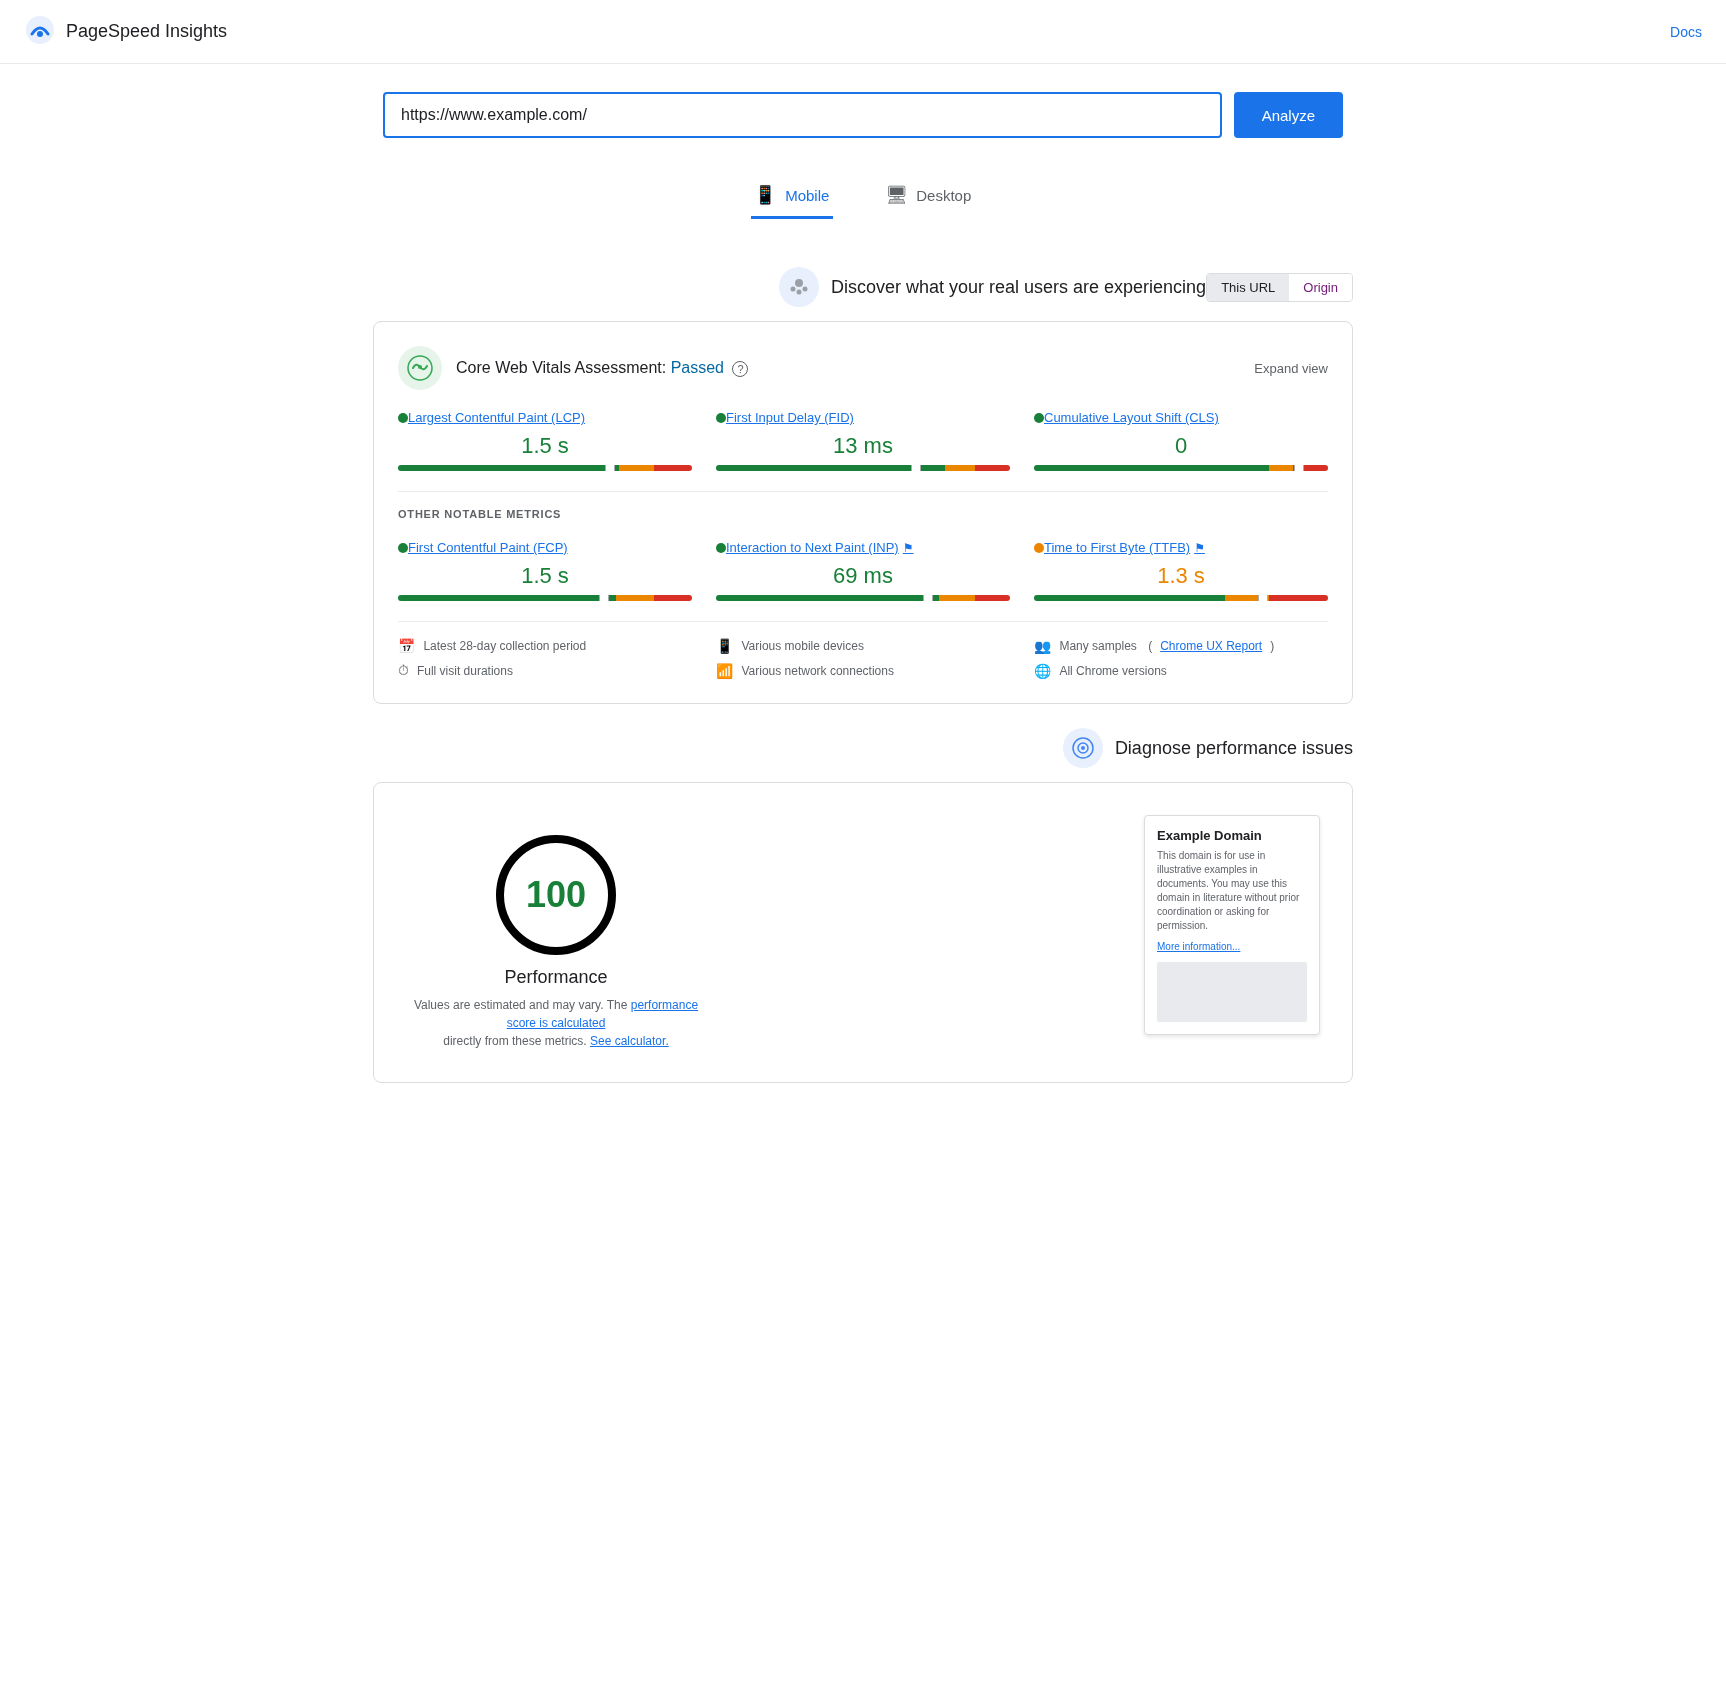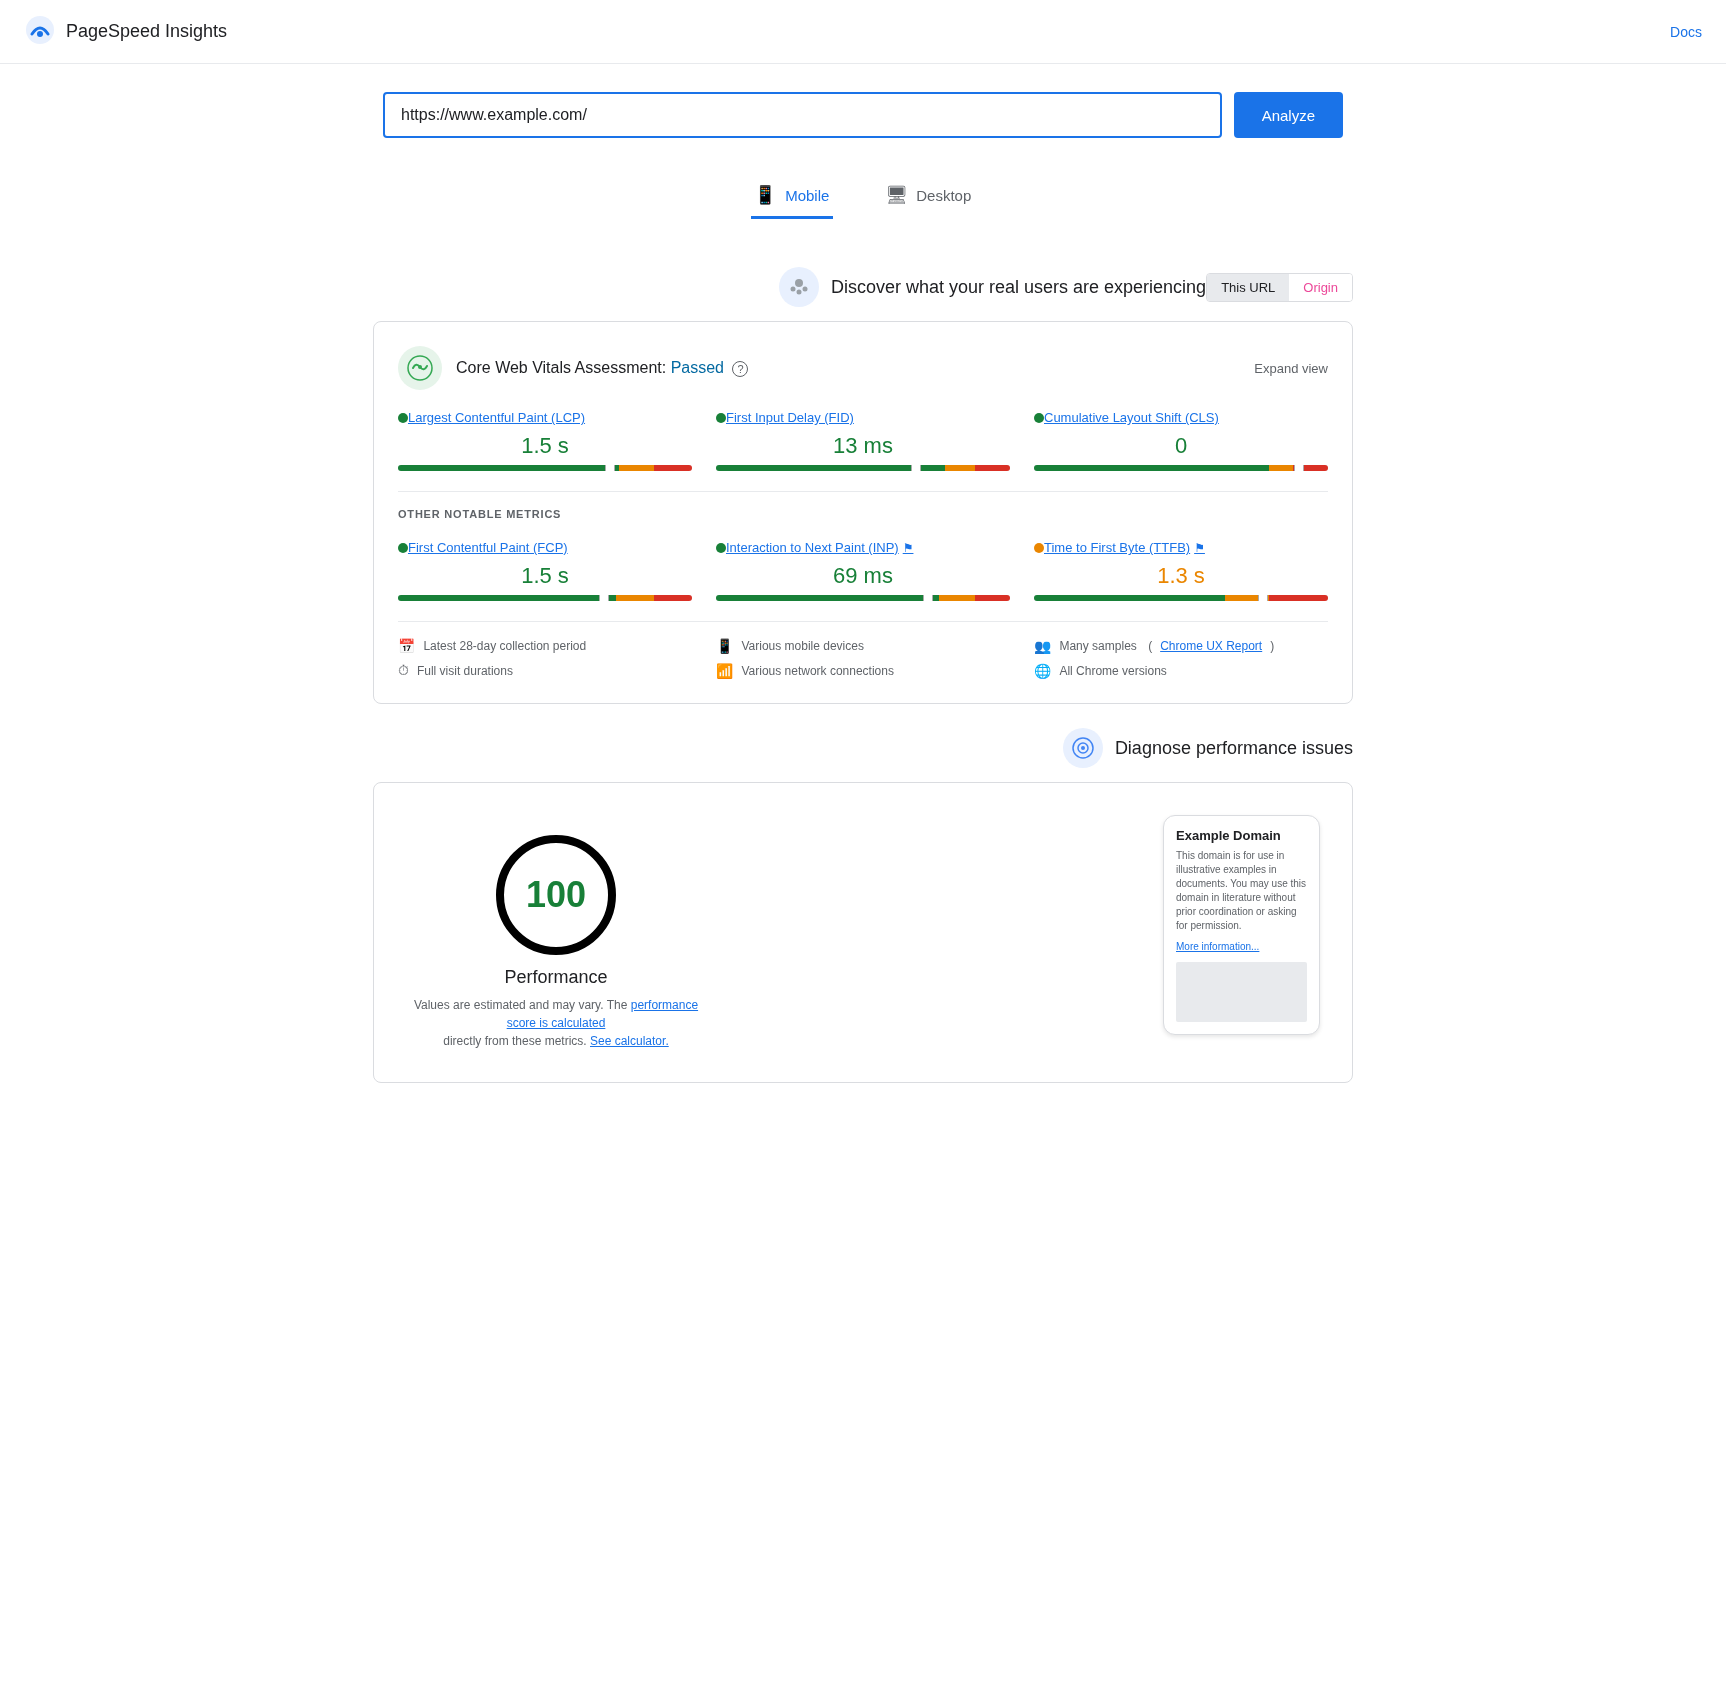--- a/index.html
+++ b/index.html
@@ -28,21 +28,21 @@
     .main { max-width: 1060px; margin: 0 auto; padding: 16px 40px; }
 
     
     .section-header { display: flex; align-items: center; justify-content: flex-end; margin-bottom: 14px; margin-top: 24px; }
     .section-title-row { display: flex; align-items: center; gap: 12px; }
     .section-icon { width: 40px; height: 40px; border-radius: 50%; background: #e8f0fe; display: flex; align-items: center; justify-content: center; font-size: 20px; }
     .section-title { font-size: 18px; font-weight: 500; color: #202124; }
 
     
     .toggle-group { display: flex; border: 1px solid #dadce0; border-radius: 4px; overflow: hidden; }
-    .toggle-btn { padding: 6px 14px; font-size: 13px; color: #ec4899; background: #fff; border: none; cursor: pointer; }
+    .toggle-btn { padding: 6px 14px; font-size: 13px; color: #701a75; background: #fff; border: none; cursor: pointer; }
     .toggle-btn.active { background: #e8eaed; color: #202124; font-weight: 500; }
 
     
     .card { background: #fff; border: 1px solid #dadce0; border-radius: 8px; padding: 24px; margin-bottom: 24px; }
 
     
     .cwv-header { display: flex; align-items: center; justify-content: space-between; margin-bottom: 8px; }
     .cwv-title-area { display: flex; align-items: center; gap: 14px; }
     .cwv-icon { width: 44px; height: 44px; border-radius: 50%; background: #e6f4ea; display: flex; align-items: center; justify-content: center; }
     .cwv-title { font-size: 16px; color: #202124; }
@@ -80,21 +80,21 @@
     
     .diagnose-card { background: #fff; border: 1px solid #dadce0; border-radius: 8px; padding: 32px; margin-bottom: 24px; min-height: 300px; display: flex; gap: 40px; align-items: flex-start; }
     .score-circle-wrap { display: flex; flex-direction: column; align-items: center; padding-top: 20px; }
     .score-circle { width: 120px; height: 120px; border-radius: 50%; border: 8px solid #000000; display: flex; align-items: center; justify-content: center; }
     .score-number { font-size: 36px; font-weight: 600; color: #188038; }
     .score-label { font-size: 18px; font-weight: 500; color: #202124; margin-top: 12px; }
     .score-note { font-size: 12px; color: #5f6368; max-width: 300px; text-align: center; margin-top: 8px; line-height: 1.5; }
     .score-note a { color: #1a73e8; text-decoration: underline; cursor: pointer; }
 
     .screenshot-wrap { margin-left: auto; }
-    .screenshot-frame { width: 157px; background: #fff; border: 1px solid #dadce0; border-radius: 12px; padding: 12px; box-shadow: 0 2px 4px rgba(0,0,0,0.1); }
+    .screenshot-frame { width: 176px; background: #fff; border: 1px solid #dadce0; border-radius: 4px; padding: 12px; box-shadow: 0 2px 4px rgba(0,0,0,0.1); }
     .screenshot-title { font-size: 13px; font-weight: 600; color: #202124; margin-bottom: 6px; }
     .screenshot-text { font-size: 10px; color: #5f6368; line-height: 1.4; margin-bottom: 8px; }
     .screenshot-link { font-size: 10px; color: #1a73e8; text-decoration: underline; margin-bottom: 10px; display: block; }
     .screenshot-gray { height: 60px; background: #e8eaed; border-radius: 2px; }
 
     
     .q-icon { display: inline-flex; align-items: center; justify-content: center; width: 16px; height: 16px; border-radius: 50%; border: 1.5px solid #5f6368; font-size: 11px; color: #5f6368; margin-left: 4px; cursor: pointer; }
 
     
     .flag-icon { font-size: 12px; color: #1a73e8; margin-left: 4px; }

